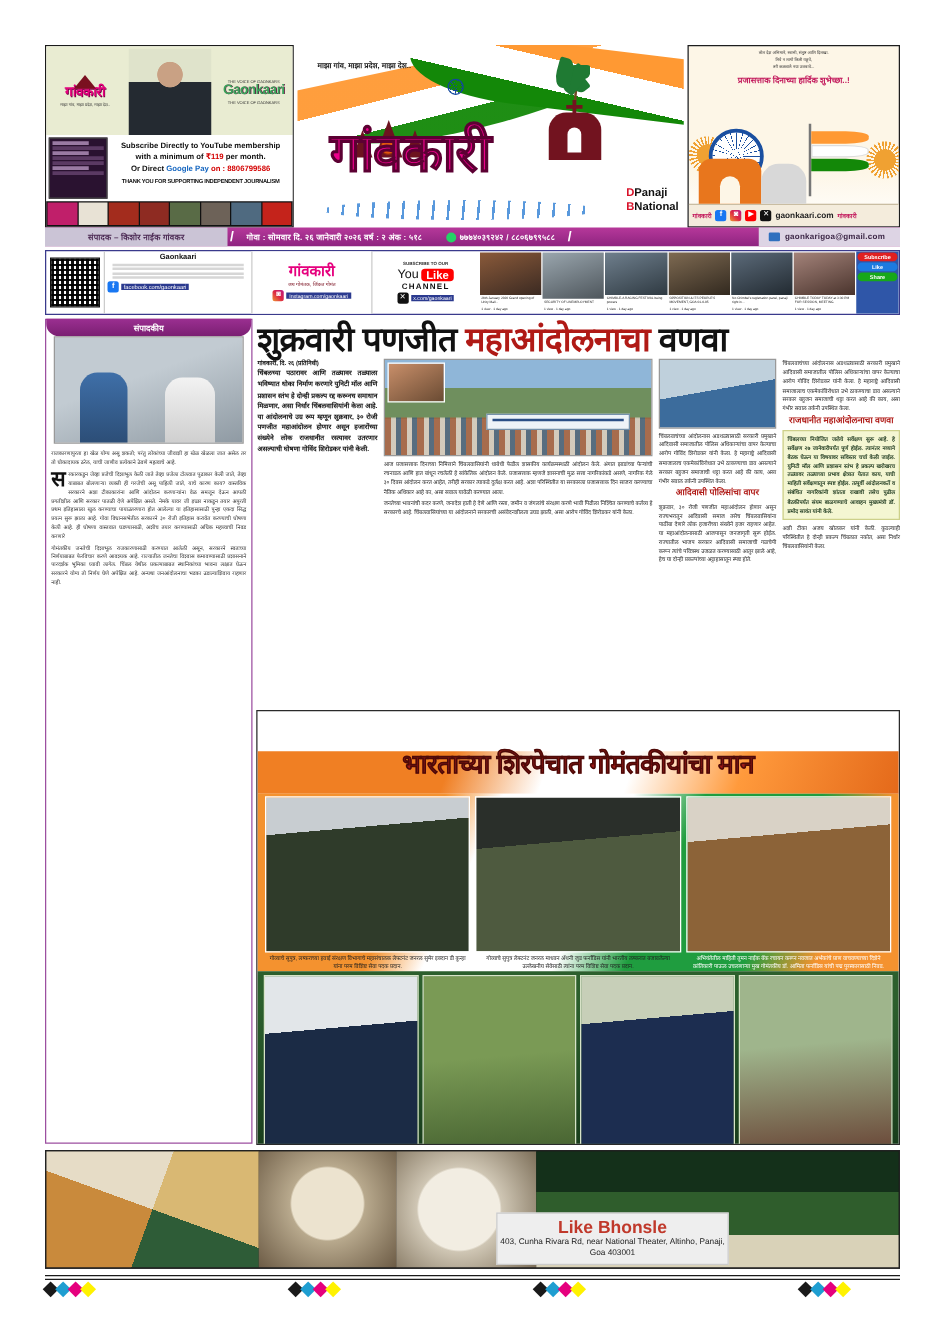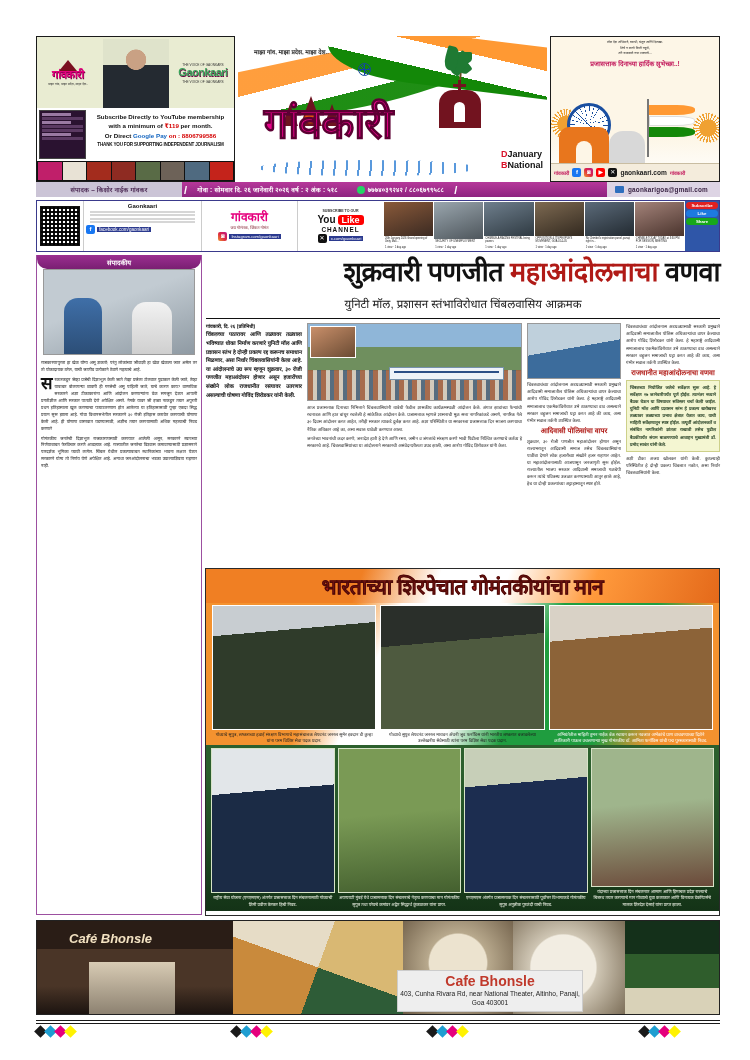--- a/index.html
+++ b/index.html
@@ -287,21 +287,21 @@
   .gkcard {
     width: 96px; background: #fff; border-left: 0.5px solid #ccc;
     display: flex; flex-direction: column; align-items: center; justify-content: center;
   }
   .gkcard .lg2 { font-size: 12px; font-weight: bold; color: #e6007e; line-height: 1; }
   .gkcard .sb2 { font-size: 4px; color: #7a1020; margin-top: 2px; }
   .ytcard {
     width: 86px; border-left: 0.5px solid #ccc; text-align: center;
     display: flex; flex-direction: column; align-items: center; justify-content: center; gap: 1px;
   }
-  .ytcard .l { font-size: 10px; font-weight: bold; color: #111; }
+  .ytcard .l { font-size: 10px; font-weight: normal; color: #111; }
   .ytcard .yt-badge {
     background: #ff0000; color: #fff; font-size: 9px; font-weight: bold;
     padding: 0 4px; border-radius: 3px;
   }
   .ytcard .c { font-size: 6.4px; font-weight: bold; color: #111; letter-spacing: 1px; }
   .ytcard .sub { font-size: 3.6px; font-weight: bold; color: #333; }
   .vidstrip { flex: 1; display: flex; gap: 1px; padding: 1px; }
   .vid { flex: 1; display: flex; flex-direction: column; }
   .vid .thumb { flex: 1; background: #6e6a66; }
   .vid .thumb.v1 { background: linear-gradient(160deg,#8a5a3a,#3b2a22); }
@@ -353,21 +353,21 @@
   }
   .edtext p { margin-bottom: 3px; }
   .edtext .dropcap::first-letter {
     float: left; font-size: 17px; line-height: 0.88; font-weight: bold;
     padding-right: 2px; color: #111;
   }
 
   
   .maincol { flex: 1; display: flex; flex-direction: column; }
   .headline {
-    text-align: right; font-size: 27px; font-weight: bold; color: #111;
+    text-align: left; font-size: 27px; font-weight: bold; color: #111;
     line-height: 1.12; letter-spacing: -0.5px; padding-top: 2px;
   }
   .headline .hl-red { color: #b01a16; }
   .subhead {
     text-align: center; font-size: 11.5px; color: #222; padding: 9px 0 7px;
     border-bottom: 1.4px solid #111;
     margin-bottom: 4px;
   }
   .storygrid { display: flex; gap: 5px; height: 200px; }
   .scol { flex: 1; }
@@ -400,21 +400,21 @@
   }
 
   
   .feature {
     position: absolute; left: 205px; top: 568px; width: 515px; height: 348px;
     border: 1px solid #2a2a2a; overflow: hidden;
   }
   .feat-banner {
     position: relative; height: 34px;
     background: linear-gradient(110deg, #f07f23 0 30%, #ffffff 45% 58%, #ff9a3c 75%, #e4691a 100%);
-    display: flex; align-items: center; justify-content: center;
+    display: flex; align-items: flex-start; justify-content: center; margin-top: 32px;
   }
   .feat-banner .ttl {
     font-size: 21px; font-weight: bold; color: #9e1b18;
     -webkit-text-stroke: 0.5px #4d0a08;
     letter-spacing: -0.4px; line-height: 1;
   }
   .feat-row1 {
     height: 142px; position: relative;
     background: linear-gradient(115deg, #f4922f 0 26%, #ffffff 34% 52%, #1f9d3f 62% 78%, #f4922f 88% 100%);
     display: flex; gap: 4px; padding: 2px 6px 0;
@@ -565,21 +565,21 @@
           <div class="sp b"></div>
           <div class="sp c"></div>
         <div class="wheel"></div>
       </div>
       <div class="church">
           <div class="win"></div>
         </div>
       <div class="gk-title">गांवकारी</div>
       <div class="waves"></div>
       <div class="digbul">
-        <div><span>D</span><span style="color:#111">January</span></div>
+        <div><span>D</span><span style="color:#111">Panaji</span></div>
         <div><span>B</span><span style="color:#111">National</span></div>
       </div>
     </div>
 
     <div class="rdad">
       <div class="rdad-text">
         <div class="sm">तोल देश अभिमाने, स्वाभी, संतुष्ट आणि दिलखा.</div>
         <div class="sm">तिचे न लागो किती राहूचे,</div>
         <div class="sm">तरी कळवाले नया उजवाचे...</div>
         <div class="big">प्रजासत्ताक दिनाच्या हार्दिक शुभेच्छा..!</div>
@@ -705,21 +705,20 @@
         <p>राजकारणापुरता हा खेळ योग्य असू शकतो; परंतु लोकांच्या जीवाशी हा खेळ खेळला जात असेल तर तो घोकादायक ठरेल, याची जाणीव प्रत्येकाने ठेवणे महत्वाचे आहे.</p>
         <p class="dropcap">सरकारकडून जेव्हा प्रजेची दिशाभूल केली जाते तेव्हा प्रजेला टोलवात पुढाकार केली जाते, तेव्हा याबाबत बोलणाऱ्या व्यक्ती ही गरजेची असू पाहिली जाते, याचे कारण काय? वास्तविक सरकारने अशा टीकाकारांना आणि आंदोलन करणाऱ्यांना वेळ समजून देऊन आपली प्रगतीशील आणि सरकार पातळी देणे अपेक्षित असते. नेमके यावर जी इच्छा नाकडून तयार अपुरती प्रथम इतिहासाला खुल करण्याचा पायाउतरणारा होत आलेल्या या इतिहासासाठी पुन्हा एकदा सिद्ध प्रयत्न सुरू झाला आहे. गोवा विधानसभेतील सरकारने ३० रोजी इतिहास करावेत करण्याची घोषणा केली आहे. ही घोषणा वास्तवात घडण्यासाठी, अशीच तयार करण्यासाठी अधिक महत्त्वाची निवड करणारे</p>
         <p>गोमंतकीय जनतेची दिशाभूल राजकारणासाठी करण्यात आलेली असून, सरकारने स्वतःच्या निर्णयाबाबत फेरविचार करणे आवश्यक आहे. राज्यातील जनतेचा विश्वास कमावण्यासाठी प्रशासनाने पारदर्शक भूमिका घ्यावी लागेल. चिंबल येथील प्रकल्पाबाबत स्थानिकांच्या भावना लक्षात घेऊन सरकारने योग्य तो निर्णय घेणे अपेक्षित आहे. अन्यथा जनआंदोलनाचा भडका उडाल्याशिवाय राहणार नाही.</p>
       </div>
     </div>
 
     <div class="maincol">
       <div class="headline">
         <span>शुक्रवारी पणजीत </span><span class="hl-red">महाआंदोलनाचा</span><span> वणवा</span>
       </div>
-      <div class="subhead">युनिटी मॉल, प्रशासन स्तंभाविरोधात चिंबलवासिय आक्रमक</div>
 
       <div class="storygrid">
         <div class="scol c1">
           <div class="dateline">गांवकारी, दि. २६ (प्रतिनिधी)</div>
           <div class="lead">चिंबलच्या पठारावर आणि तळ्यावर तळ्याला भविष्यात धोका निर्माण करणारे युनिटी मॉल आणि प्रशासन स्तंभ हे दोन्ही प्रकल्प रद्द करूनच समाधान मिळणार, असा निर्धार चिंबलवासियांनी केला आहे. या आंदोलनाचे उग्र रूप म्हणून शुक्रवार, ३० रोजी पणजीत महाआंदोलन होणार असून हजारोंच्या संख्येने लोक राजधानीत रस्त्यावर उतरणार असल्याची घोषणा गोविंद शिरोडकर यांनी केली.</div>
         </div>
         <div class="scol c2">
           <div class="newsphoto1">
             <div class="crowd"></div>
             <div class="banner"></div>
@@ -786,30 +785,26 @@
         <div class="feat-cap2">एनएसएस अंतर्गत प्रजासत्ताक दिन संचलनासाठी पूर्वोत्तर विभागाकडे गोमंतकीय सुपुत्र अनुज्ञीक पुरळंदी याची निवड.</div>
       </div>
       <div class="fcell2">
         <div class="pic p-tableau"></div>
         <div class="feat-cap2">यंदाच्या प्रजासत्ताक दिन संचलनात आसाम आणि हिमाचल प्रदेश राज्याचे चित्ररथ तयार करण्याचे मान गोव्याचे युवा कलाकार आणि विनायक डेकोरेटर्सचे मालक शिरदेश देसाई यांना प्राप्त झाला.</div>
       </div>
     </div>
   </div>
 
   <div class="cafead">
-    <div class="cafe-p cafe-store">
-      <div class="sign">Café Bhonsle</div>
-      <div class="door"></div>
-    </div>
     <div class="cafe-p cafe-food"></div>
     <div class="cafe-p cafe-thali"></div>
     <div class="cafe-p cafe-snack"></div>
     <div class="cafe-p cafe-front"></div>
     <div class="cafe-label">
-      <div class="nm">Cafe Bhonsle</div>
+      <div class="nm">Like Bhonsle</div>
       <div class="ad">403, Cunha Rivara Rd, near National Theater, Altinho, Panaji, Goa 403001</div>
     </div>
   </div>
 
   <div class="regbar">
     <div class="regline"></div>
     <div class="regline b"></div>
     <div class="regset g1">
       <i style="background:#1a1a1a"></i>
       <i style="background:#1f9ed1"></i>

